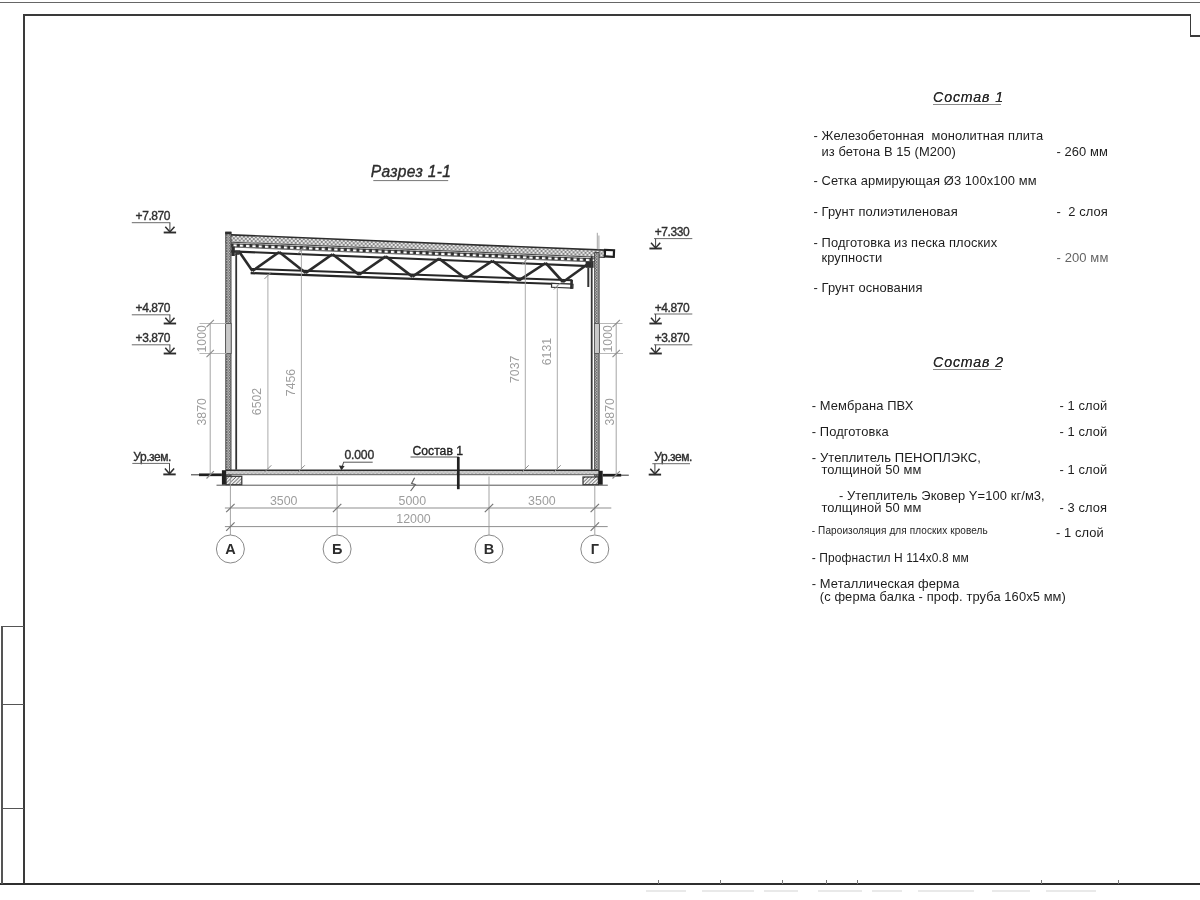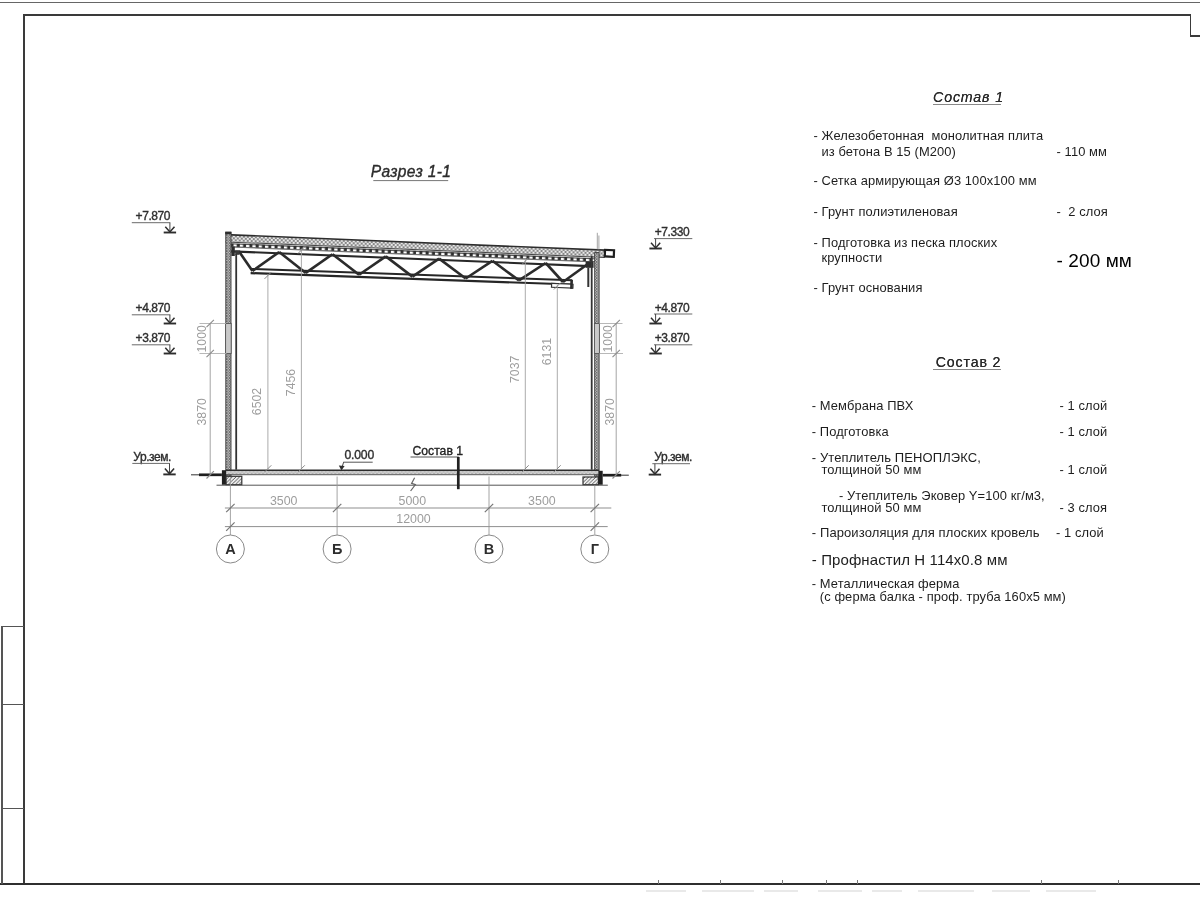--- a/index.html
+++ b/index.html
@@ -335,39 +335,39 @@
 <text x="412.5" y="454.5" font-size="12.2" fill="#222" text-anchor="start" style=";paint-order:stroke;stroke:#222;stroke-width:0.35px">Состав 1</text>
 <line x1="410.5" y1="457.0" x2="458.8" y2="457.0" stroke="#555" stroke-width="1.0"></line>
 <line x1="458.3" y1="457.0" x2="458.3" y2="489.2" stroke="#222" stroke-width="2.7"></line>
 </g>
 </svg>
 
 <div style="position:absolute;left:898.5px;top:88.8px;width:140px;text-align:center;font-size:14.2px;font-style:italic;color:#2a2a2a;letter-spacing:0.85px;white-space:pre;text-shadow:0 0 0.5px #2a2a2a">Состав 1</div>
 
 <div style="position:absolute;left:933.2px;top:104.3px;width:67.4px;height:1px;background:#888"></div>
 
-<div style="position:absolute;left:898.5px;top:353.8px;width:140px;text-align:center;font-size:14.2px;color:#2a2a2a;letter-spacing:0.85px;white-space:pre;text-shadow:0 0 0.5px #2a2a2a">Состав 2</div>
+<div style="position:absolute;left:898.5px;top:353.8px;width:140px;text-align:center;font-size:14.2px;font-style:italic;color:#2a2a2a;letter-spacing:0.85px;white-space:pre;text-shadow:0 0 0.5px #2a2a2a">Состав 2</div>
 
 <div style="position:absolute;left:933.2px;top:369.4px;width:67.4px;height:1px;background:#888"></div>
 
 <div style="position:absolute;left:813.5px;top:128.3px;font-size:12.9px;color:#1d1d1d;white-space:pre;letter-spacing:0.1px">- Железобетонная  монолитная плита</div>
 <div style="position:absolute;left:821.5px;top:143.7px;font-size:12.9px;color:#1d1d1d;white-space:pre;letter-spacing:0.1px">из бетона В 15 (М200)</div>
 
-<div style="position:absolute;left:1056.5px;top:143.7px;font-size:12.9px;color:#1d1d1d;white-space:pre;letter-spacing:0.1px">- 110 мм</div>
+<div style="position:absolute;left:1056.5px;top:143.7px;font-size:12.9px;color:#1d1d1d;white-space:pre;letter-spacing:0.1px">- 260 мм</div>
 
 <div style="position:absolute;left:813.5px;top:172.9px;font-size:12.9px;color:#1d1d1d;white-space:pre;letter-spacing:0.1px">- Сетка армирующая Ø3 100х100 мм</div>
 
 <div style="position:absolute;left:813.5px;top:203.7px;font-size:12.9px;color:#1d1d1d;white-space:pre;letter-spacing:0.1px">- Грунт полиэтиленовая</div>
 
 <div style="position:absolute;left:1056.5px;top:203.7px;font-size:12.9px;color:#1d1d1d;white-space:pre;letter-spacing:0.1px">-  2 слоя</div>
 
 <div style="position:absolute;left:813.5px;top:235.1px;font-size:12.9px;color:#1d1d1d;white-space:pre;letter-spacing:0.1px">- Подготовка из песка плоских</div>
 <div style="position:absolute;left:821.5px;top:249.9px;font-size:12.9px;color:#1d1d1d;white-space:pre;letter-spacing:0.1px">крупности</div>
 
-<div style="position:absolute;left:1056.5px;top:249.9px;font-size:19px;color:#000000;white-space:pre;letter-spacing:0.1px">- 200 мм</div>
+<div style="position:absolute;left:1056.5px;top:249.9px;font-size:13px;color:#15803d;white-space:pre;letter-spacing:0.1px">- 200 мм</div>
 
 <div style="position:absolute;left:813.5px;top:280.4px;font-size:12.9px;color:#1d1d1d;white-space:pre;letter-spacing:0.1px">- Грунт основания</div>
 
 <div style="position:absolute;left:811.8px;top:397.9px;font-size:12.9px;color:#1d1d1d;white-space:pre;letter-spacing:0.1px">- Мембрана ПВХ</div>
 
 <div style="position:absolute;left:1059.4px;top:397.9px;font-size:12.9px;color:#1d1d1d;white-space:pre;letter-spacing:0.1px">- 1 слой</div>
 
 <div style="position:absolute;left:811.8px;top:423.7px;font-size:12.9px;color:#1d1d1d;white-space:pre;letter-spacing:0.1px">- Подготовка</div>
 
 <div style="position:absolute;left:1059.4px;top:423.7px;font-size:12.9px;color:#1d1d1d;white-space:pre;letter-spacing:0.1px">- 1 слой</div>
@@ -375,21 +375,21 @@
 <div style="position:absolute;left:811.8px;top:450.4px;font-size:13px;color:#1d1d1d;white-space:pre;letter-spacing:0.1px">- Утеплитель ПЕНОПЛЭКС,</div>
 <div style="position:absolute;left:821.4px;top:462.4px;font-size:12.9px;color:#1d1d1d;white-space:pre;letter-spacing:0.1px">толщиной 50 мм</div>
 
 <div style="position:absolute;left:1059.4px;top:462.4px;font-size:12.9px;color:#1d1d1d;white-space:pre;letter-spacing:0.1px">- 1 слой</div>
 
 <div style="position:absolute;left:839px;top:487.8px;font-size:12.9px;color:#1d1d1d;white-space:pre;letter-spacing:0.1px">- Утеплитель Эковер Y=100 кг/м3,</div>
 <div style="position:absolute;left:821.4px;top:499.9px;font-size:12.9px;color:#1d1d1d;white-space:pre;letter-spacing:0.1px">толщиной 50 мм</div>
 
 <div style="position:absolute;left:1059.4px;top:499.9px;font-size:12.9px;color:#1d1d1d;white-space:pre;letter-spacing:0.1px">- 3 слоя</div>
 
-<div style="position:absolute;left:811.8px;top:524.8px;font-size:13px;color:#1d1d1d;white-space:pre;letter-spacing:0.1px">- Пароизоляция для плоских кровель</div>
+<div style="position:absolute;left:811.8px;top:524.8px;font-size:10px;color:#1d1d1d;white-space:pre;letter-spacing:0.1px">- Пароизоляция для плоских кровель</div>
 
 <div style="position:absolute;left:1056.0px;top:524.8px;font-size:12.9px;color:#1d1d1d;white-space:pre;letter-spacing:0.1px">- 1 слой</div>
 
-<div style="position:absolute;left:811.8px;top:551.2px;font-size:15px;color:#1d1d1d;white-space:pre;letter-spacing:0.1px">- Профнастил Н 114х0.8 мм</div>
+<div style="position:absolute;left:811.8px;top:551.2px;font-size:12px;color:#1d1d1d;white-space:pre;letter-spacing:0.1px">- Профнастил Н 114х0.8 мм</div>
 
 <div style="position:absolute;left:811.8px;top:575.7px;font-size:12.9px;color:#1d1d1d;white-space:pre;letter-spacing:0.1px">- Металлическая ферма</div>
 <div style="position:absolute;left:819.8px;top:588.7px;font-size:12.9px;color:#1d1d1d;white-space:pre;letter-spacing:0.1px">(с ферма балка - проф. труба 160х5 мм)</div>
 </div>
 
 </body></html>

